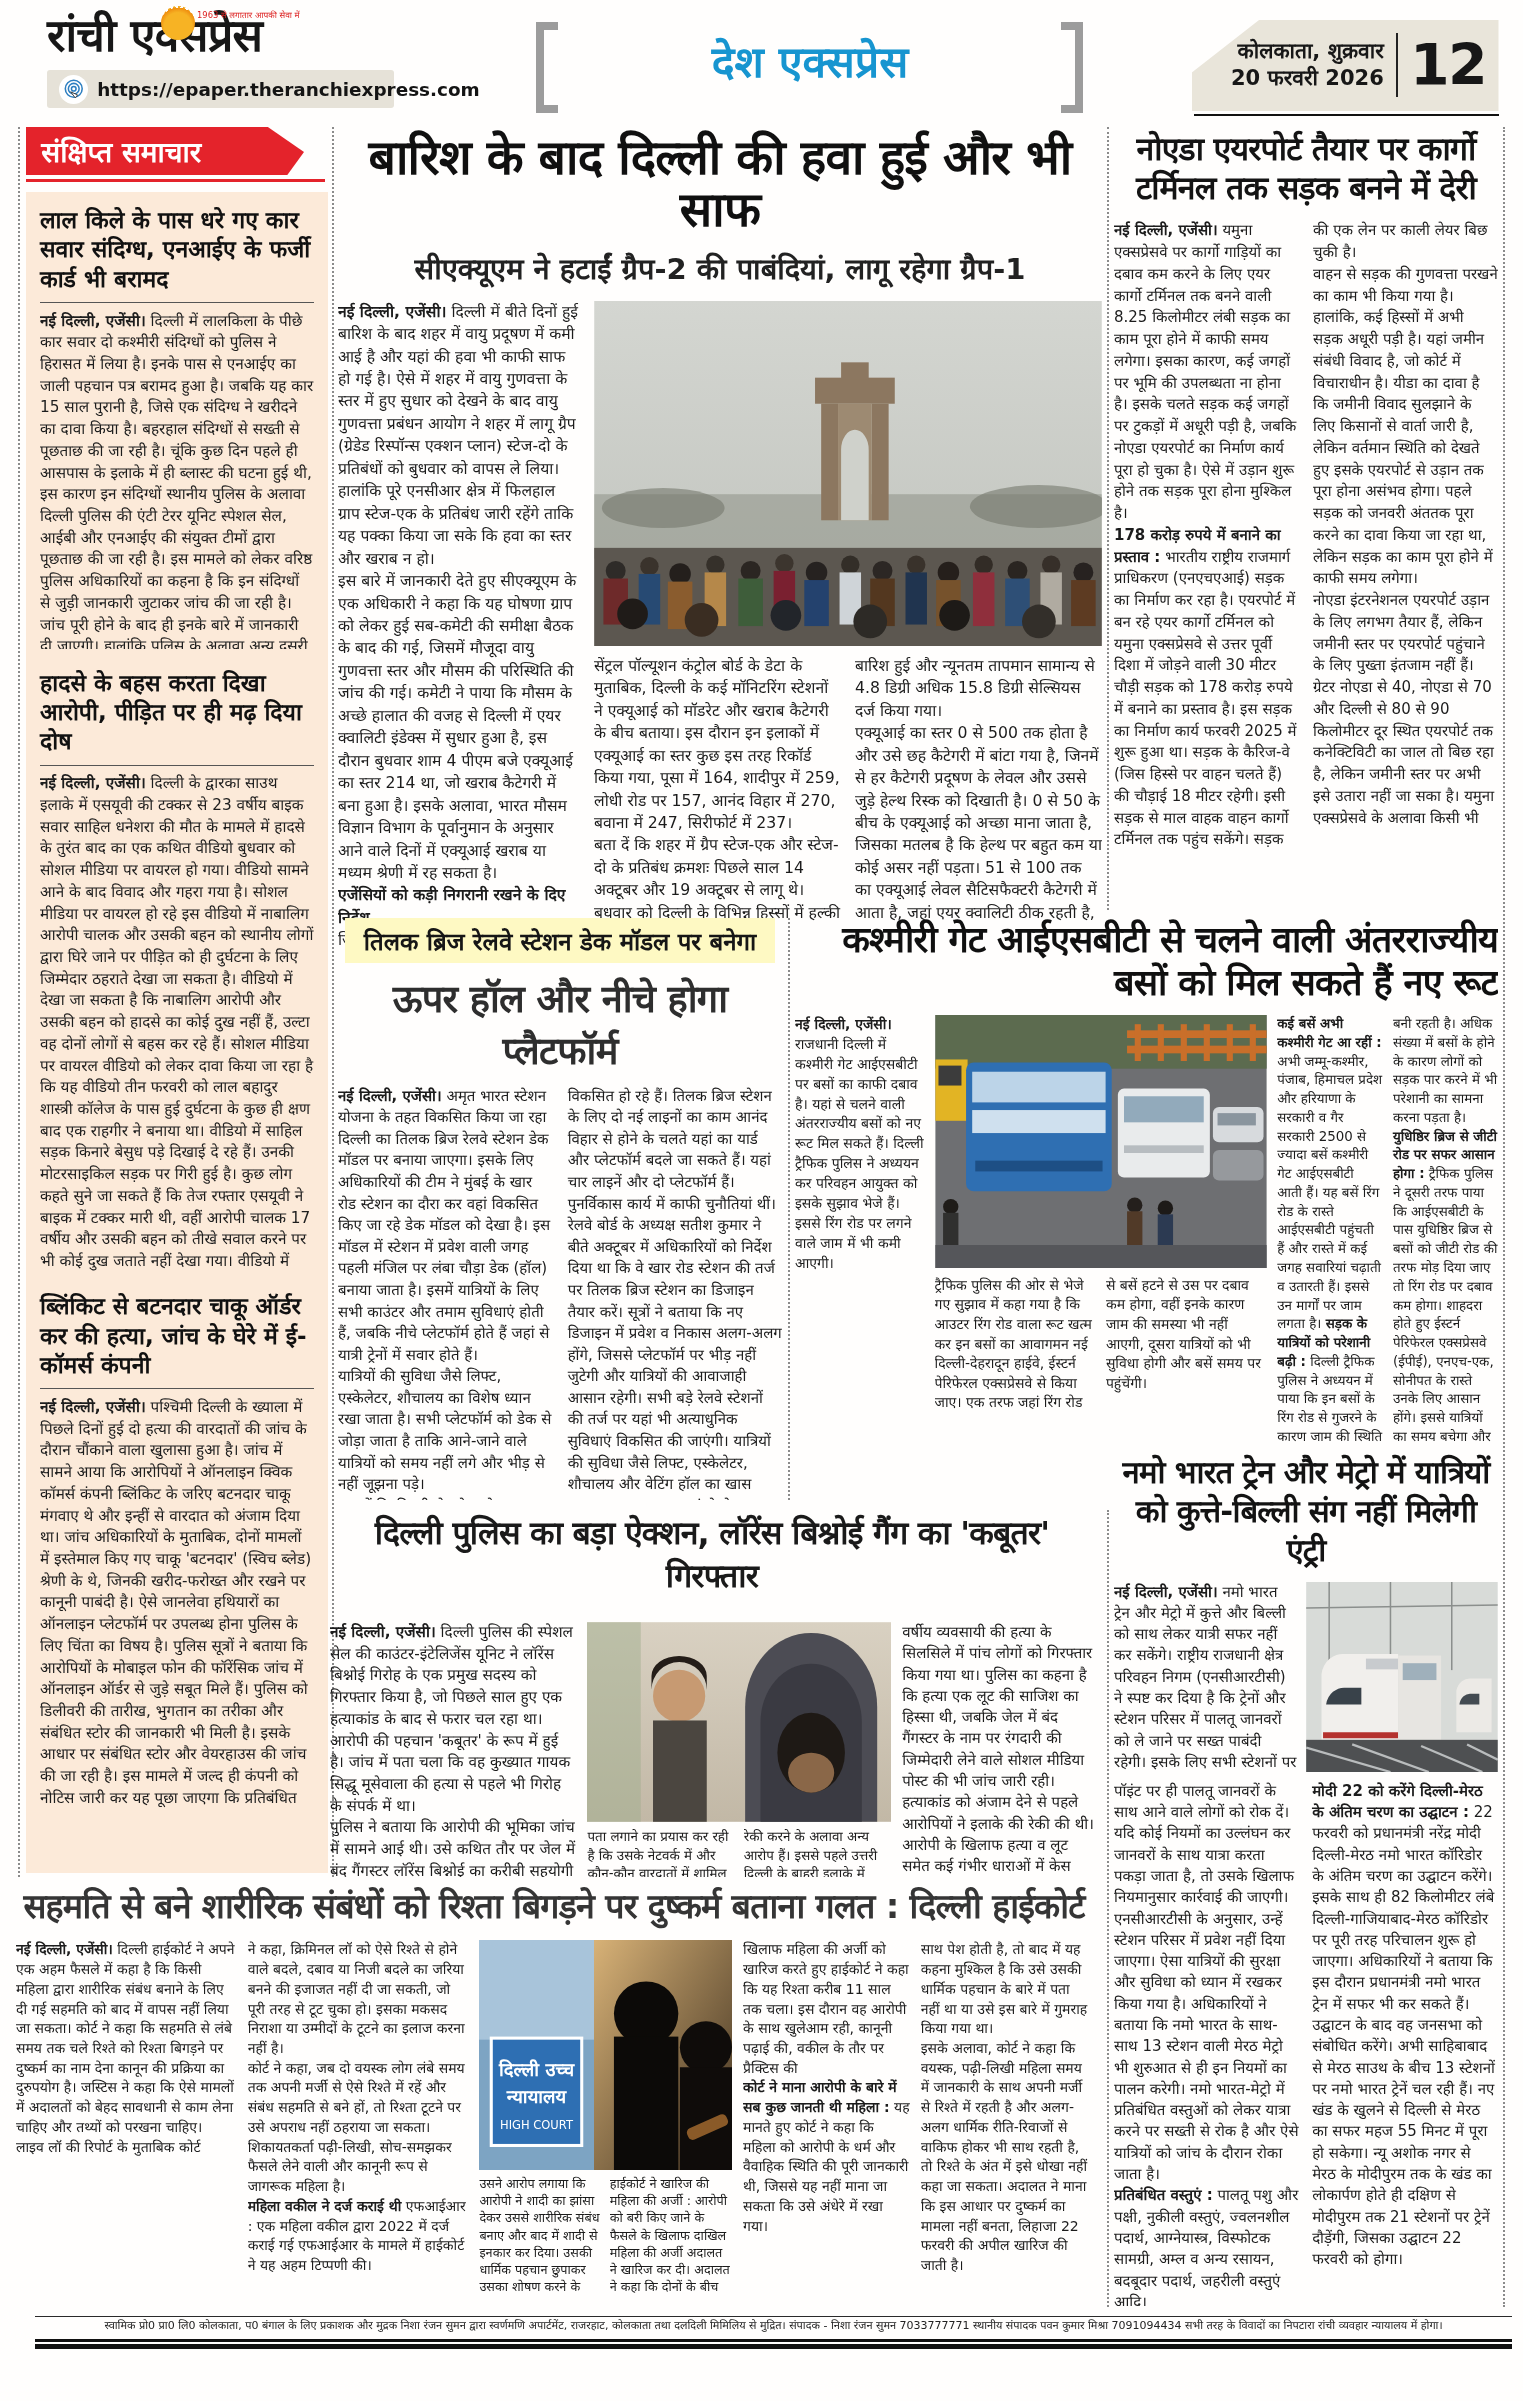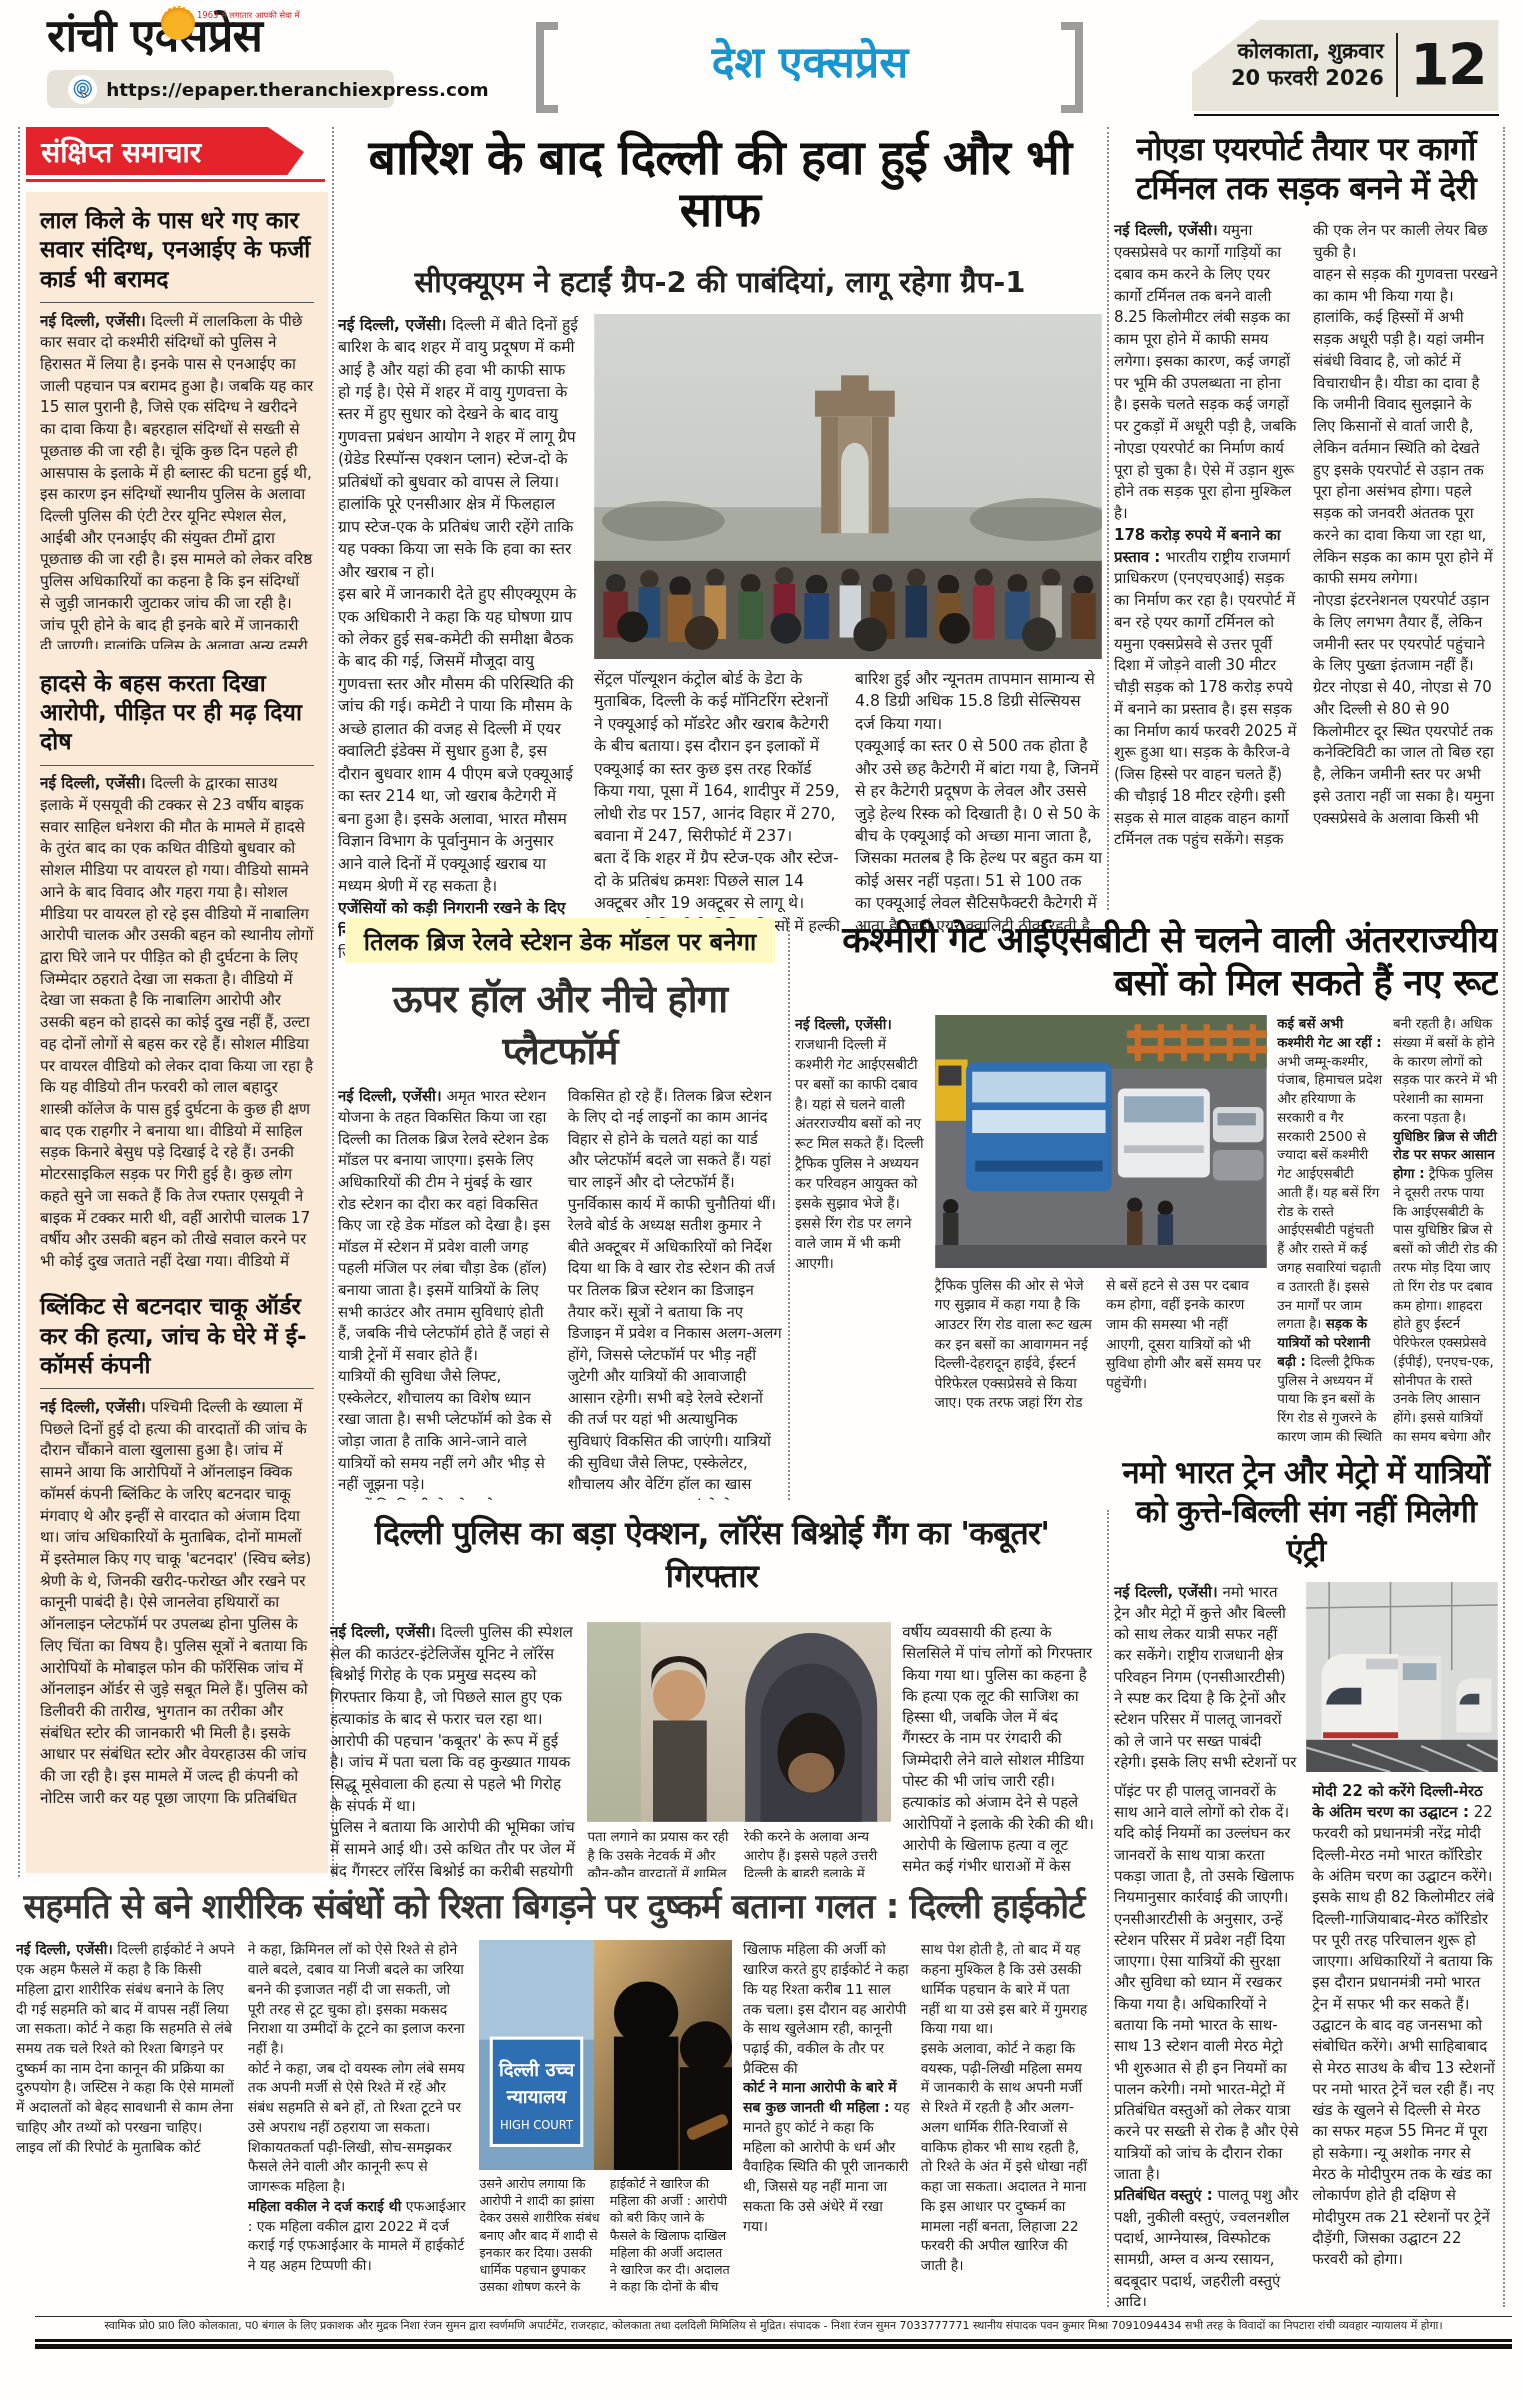--- a/index.html
+++ b/index.html
@@ -9,22 +9,22 @@
 
   
   .header { position:absolute; left:23px; top:7.7px; width:1477px; height:117px; }
   .logo-wrap { position:absolute; left:24px; top:4.6px; width:361px; }
   .logo-row { position:relative; }
   .logo-text { font-size:45px; font-weight:800; color:#171717; letter-spacing:-0.8px; line-height:1.05; }
   .sun-icon { position:absolute; left:114px; top:-6.1px; width:34px; height:34px; border-radius:50%;
       background:radial-gradient(circle at 50% 60%, #f7b324 0 52%, #ef8d10 70%, rgba(239,141,16,0) 71%),
       repeating-conic-gradient(#f2a81d 0 9deg, rgba(255,255,255,0) 9deg 18deg); }
   .logo-note { position:absolute; left:150px; top:-1.5px; font-size:8.4px; color:#d22; width:130px; line-height:1.1; }
-  .url-bar { margin-top:10.7px; width:347px; height:38px; background:#e6e2d8; border-radius:8px;
-      display:flex; align-items:center; gap:9.2px; padding:0 21px; }
+  .url-bar { margin-top:10.7px; width:347px; height:38px; background:#e6e2d8; border-radius:3px;
+      display:flex; align-items:center; gap:9.2px; padding:0 12px; }
   .finger-icon { width:29px; height:29px; border-radius:50%; background:#fff; display:flex; align-items:center; justify-content:center; flex:0 0 auto; }
   .url-text { font-size:18.4px; font-weight:700; color:#141414; }
   .bracket { position:absolute; top:14px; width:21.5px; height:91px; border:8.4px solid #9c9c9c; }
   .bracket.left  { left:513px; border-right:none; }
   .bracket.right { left:1038px; border-left:none; }
   .edition { position:absolute; left:545px; top:23px; width:484px; text-align:center;
       font-size:43px; font-weight:800; color:#1795d0; }
   .datebox { position:absolute; right:1.5px; top:12.3px; width:307px; height:91px; background:#e9e5da;
       clip-path:polygon(22% 0, 100% 0, 100% 100%, 0 100%, 0 58%);
       display:flex; align-items:center; justify-content:flex-end; gap:12.3px; padding-right:12.3px; }
@@ -52,21 +52,21 @@
   .bt1 { height:338px; } .bt2 { height:499px; } .bt3 { height:414px; }
 
   
   .byl { font-weight:800; }
   .txt { white-space:pre-line; }
   .ihead { font-weight:800; }
 
   
   .main-article { position:absolute; left:338px; top:132px; width:764px; height:767px; }
   .main-h1 { font-size:48px; font-weight:800; text-align:center; color:#101010; line-height:1.08; letter-spacing:-0.8px; }
-  .main-h2 { font-size:29px; font-weight:800; text-align:center; color:#222; margin-top:25px; }
+  .main-h2 { font-size:29px; font-weight:800; text-align:center; color:#222; margin-top:12px; }
   .main-body { display:flex; gap:12.3px; margin-top:14px; }
   .mcol1 { width:244px; height:646px; overflow:hidden; font-size:15.7px; line-height:1.43; }
   .mright { width:508px; }
   .photo { display:block; }
   .mtext2 { margin-top:9.2px; column-count:2; column-gap:14px; height:286px; overflow:hidden;
       font-size:15.7px; line-height:1.43; }
 
   
   .tilak { position:absolute; left:338px; top:918px; width:444px; height:582px; overflow:hidden; }
   .tilak-kicker { width:430px; margin:0 auto; background:#fef9c3; text-align:center;

